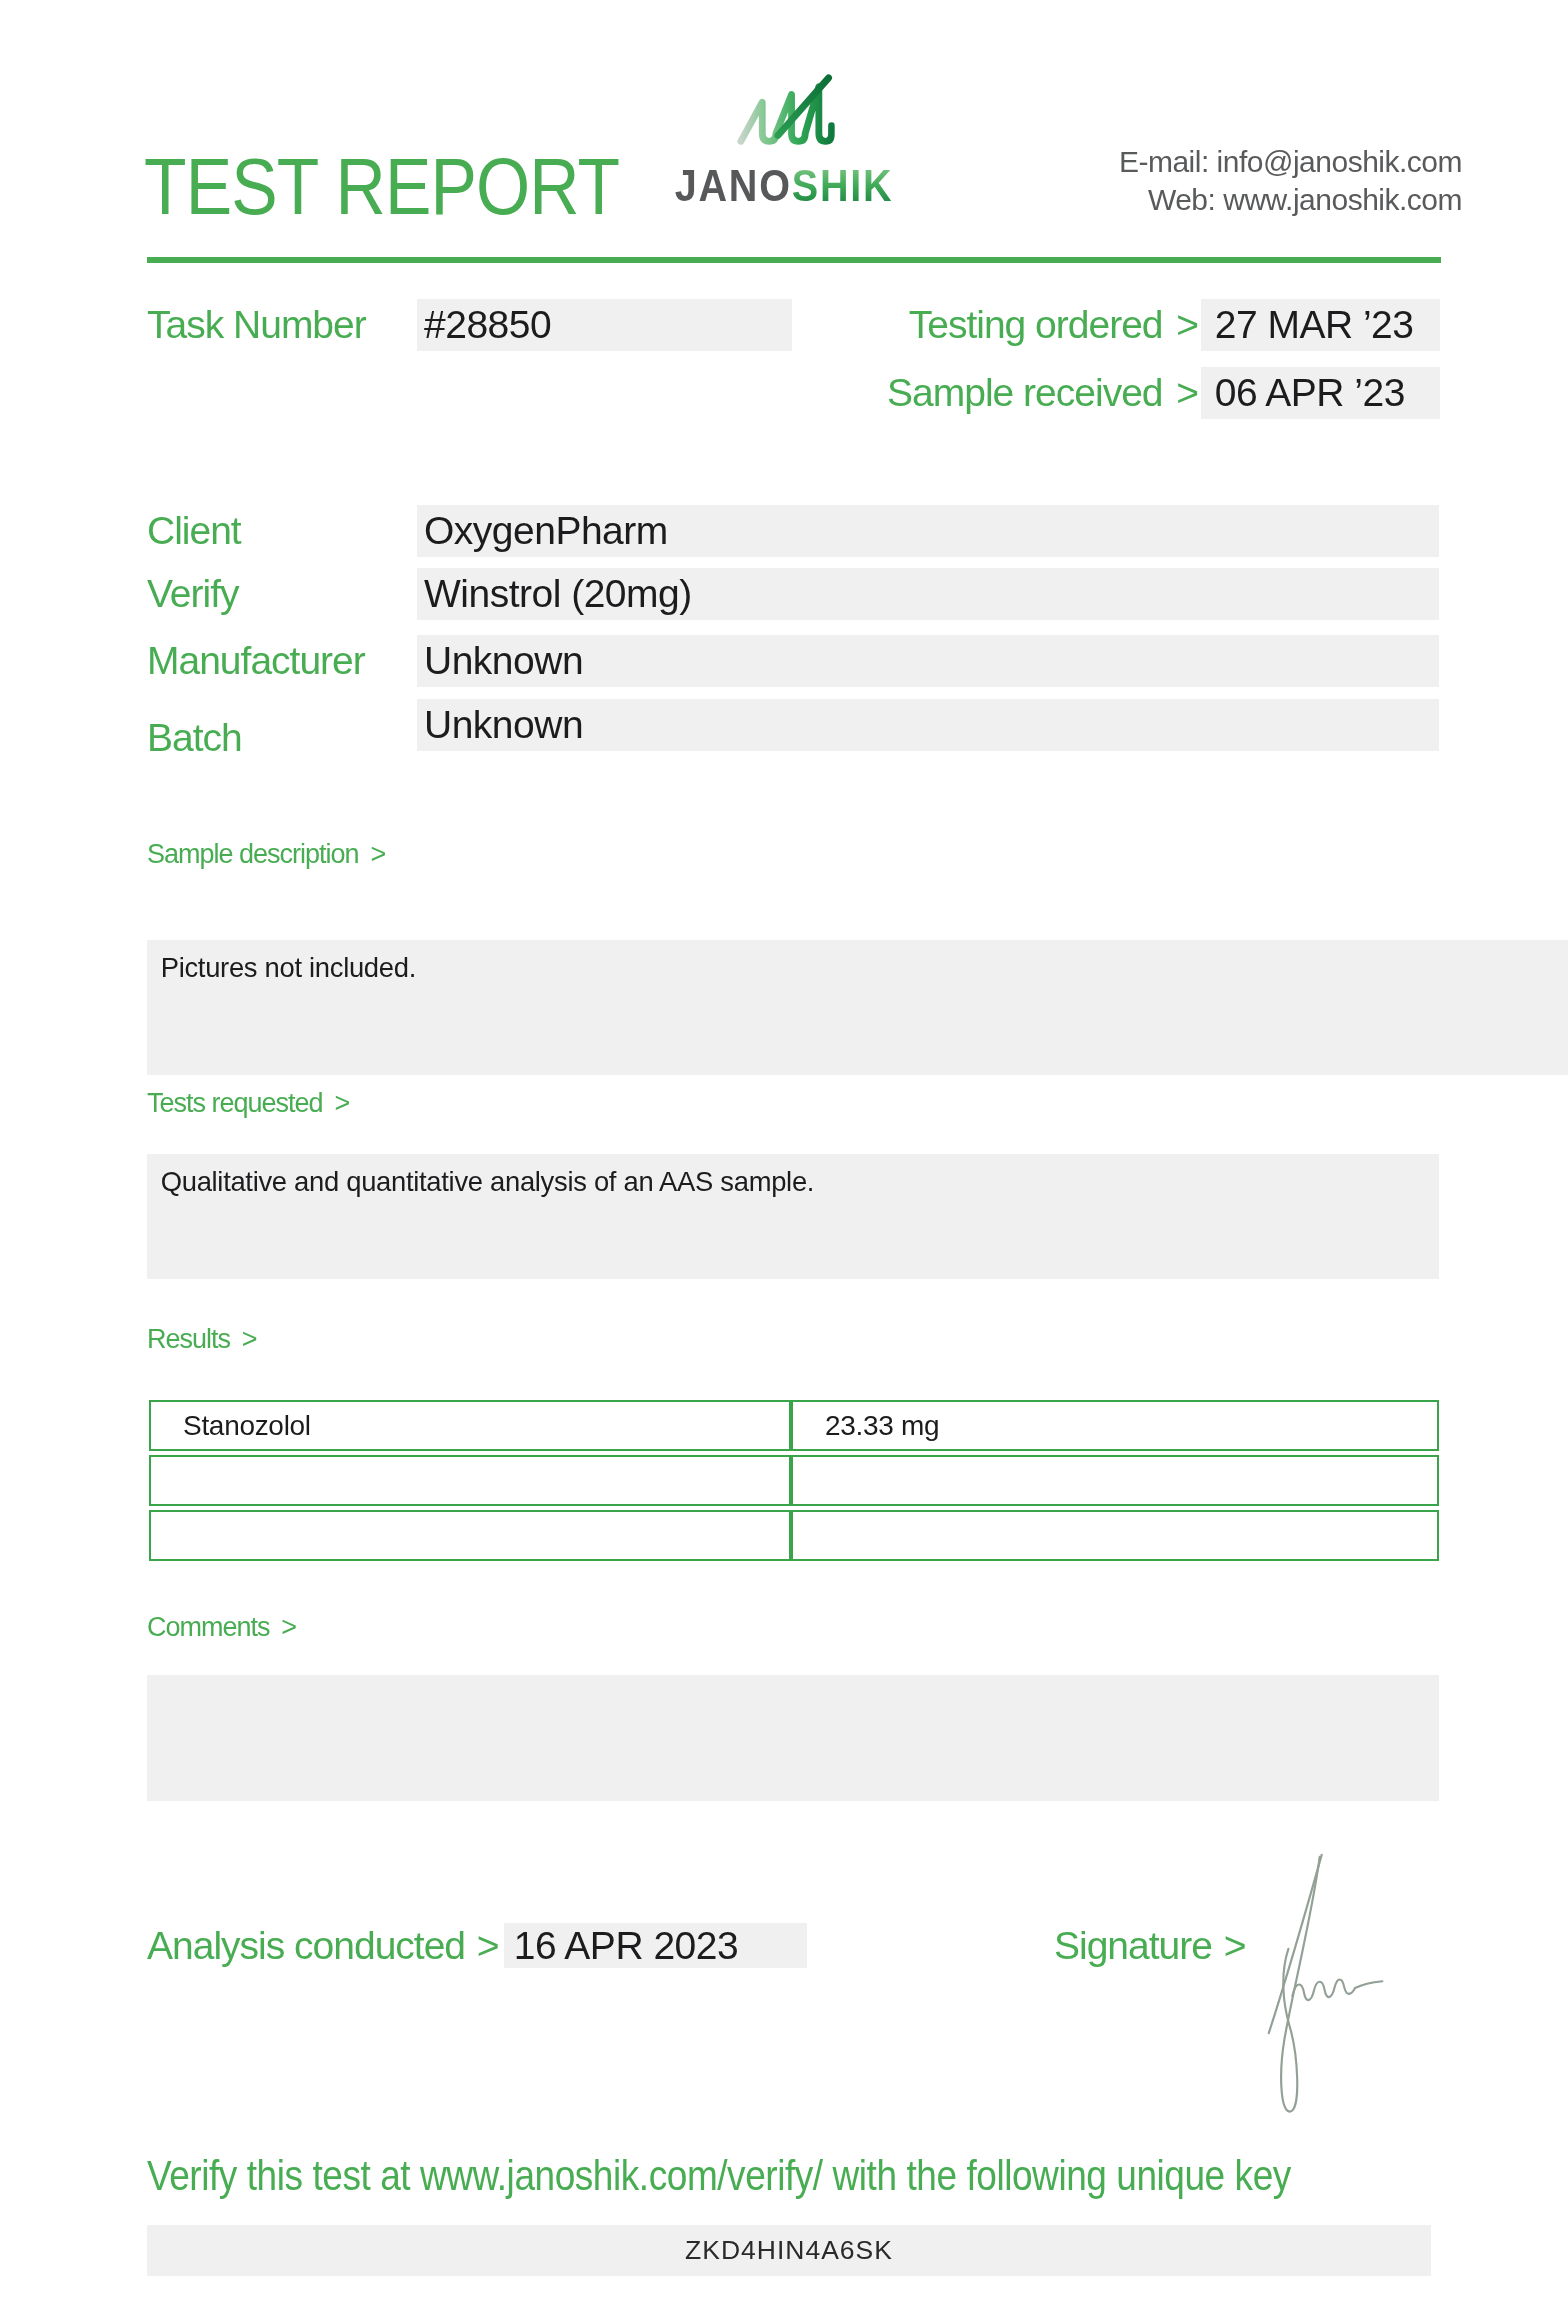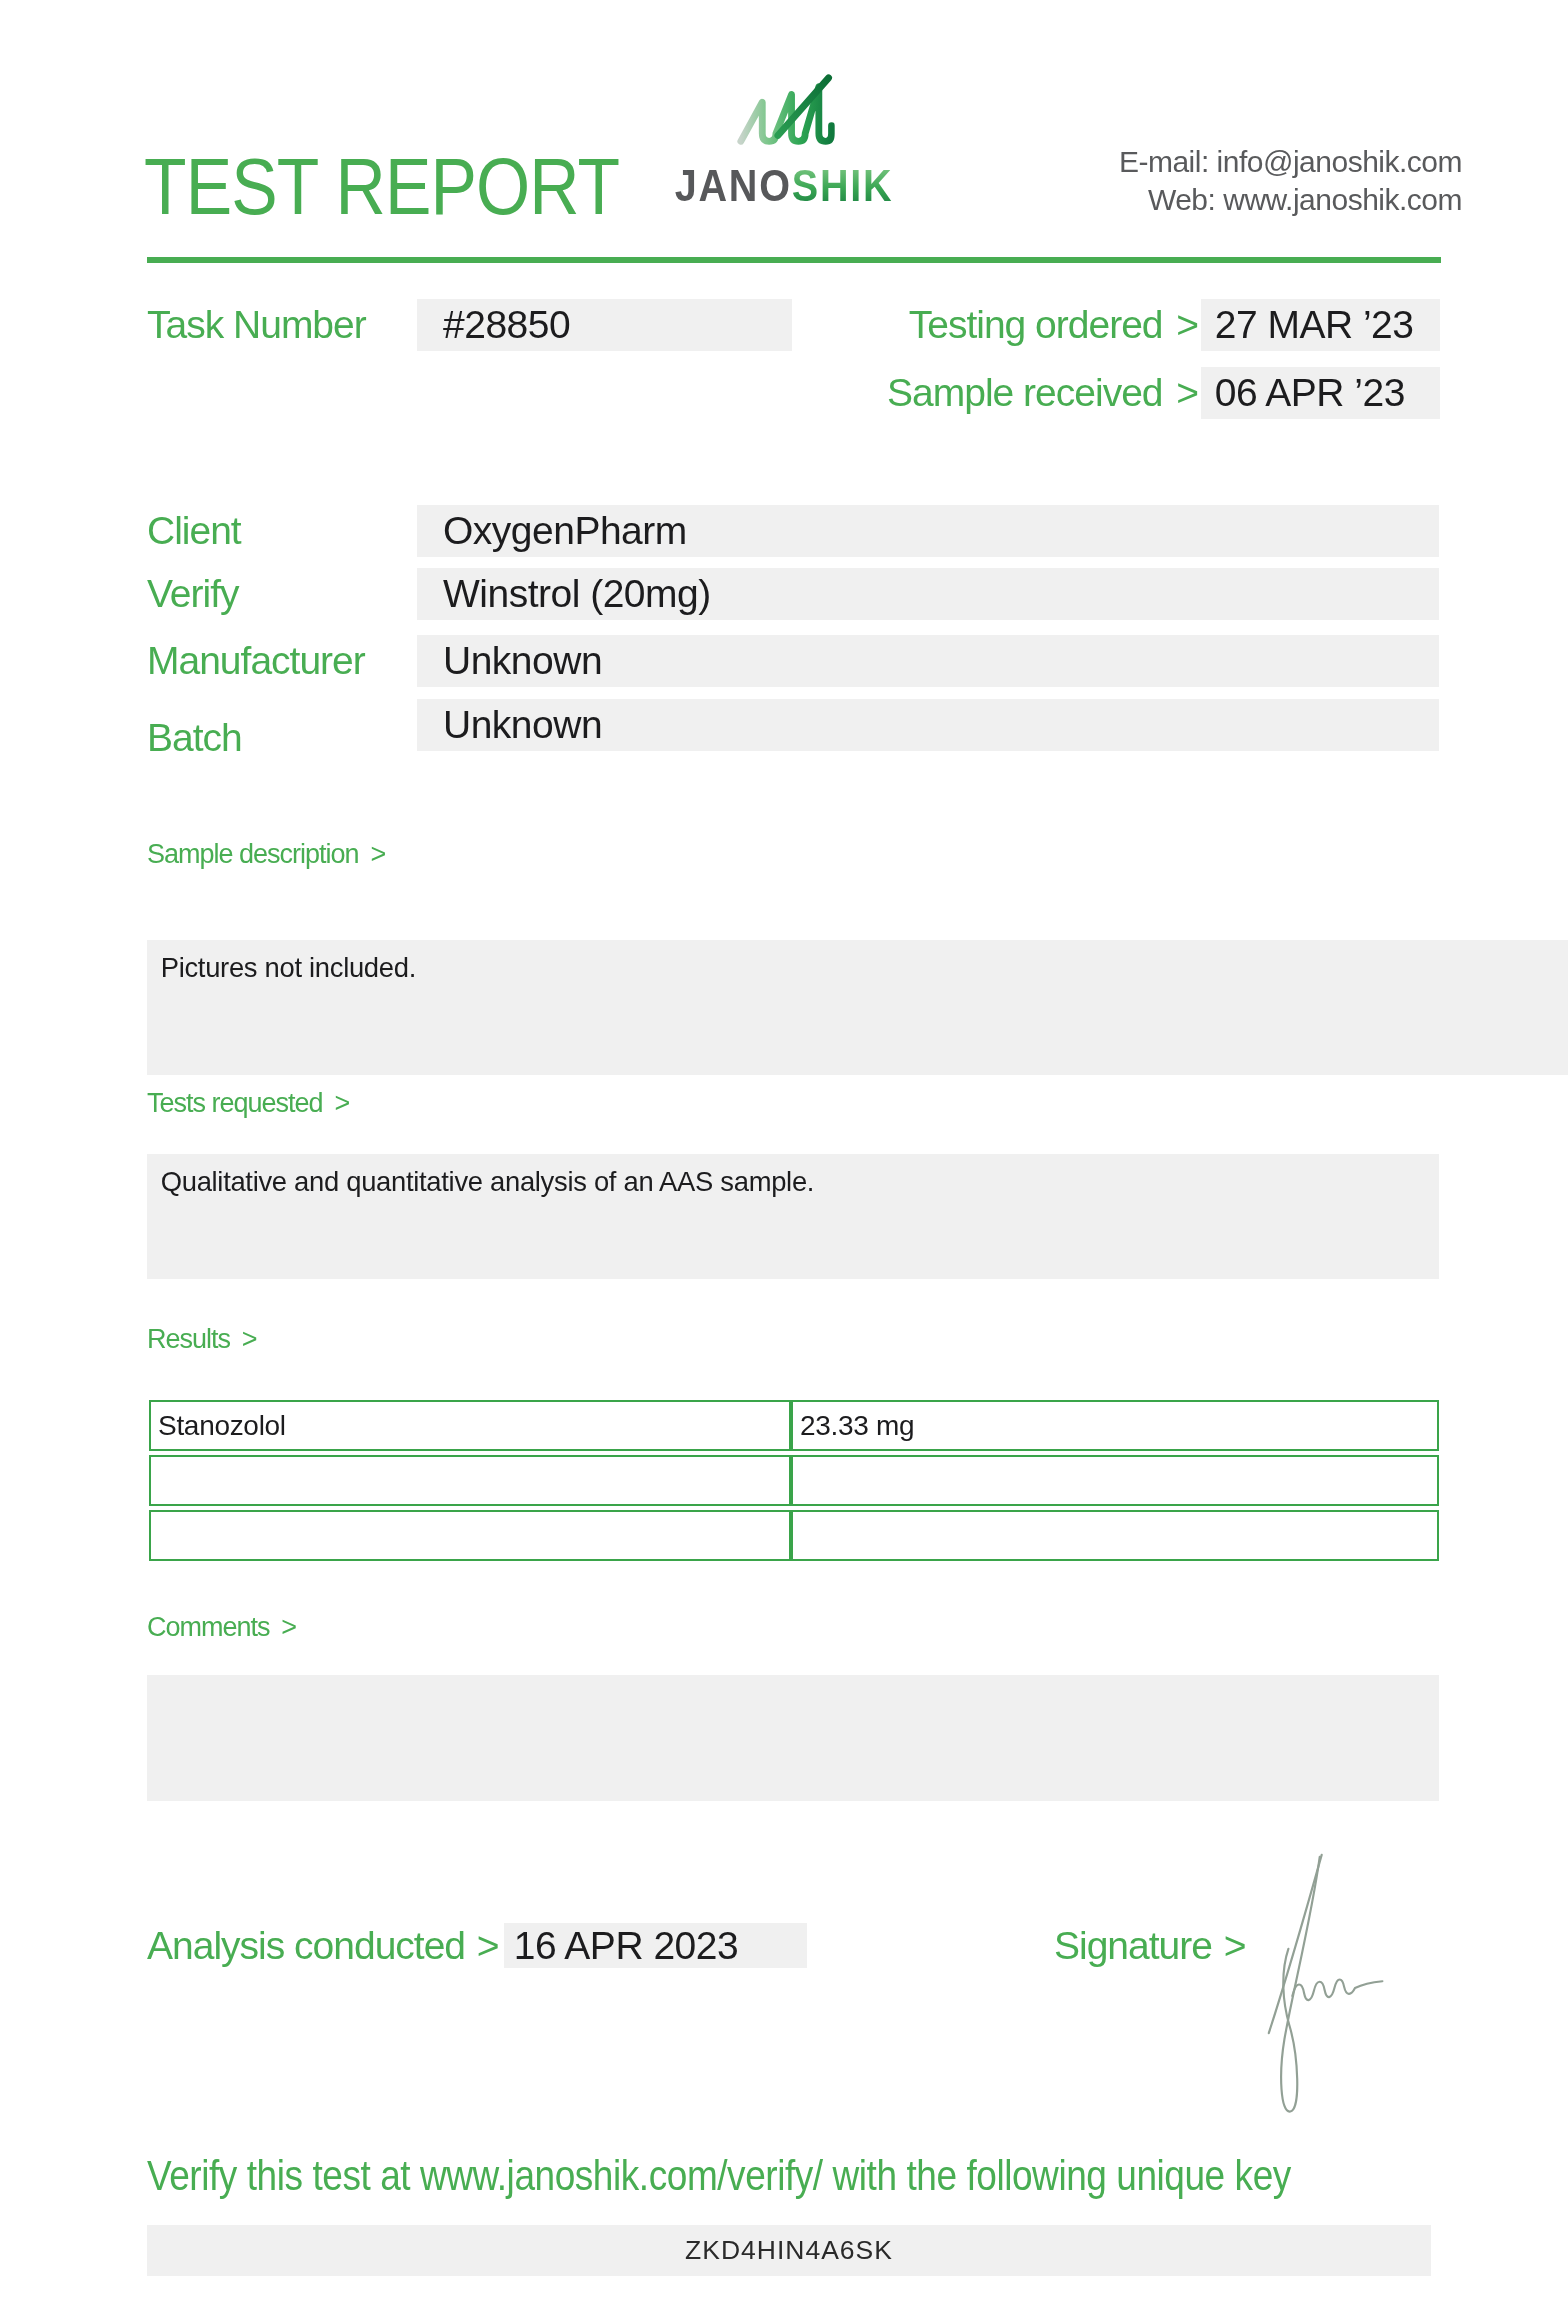--- a/index.html
+++ b/index.html
@@ -47,21 +47,21 @@
   }
   .rule{position:absolute;left:147px;top:257px;width:1294px;height:5.9px;background:var(--accent-green);}
   
   .g-label{
     position:absolute;display:flex;align-items:center;
     font-size:39px;letter-spacing:-1px;color:var(--accent-green);white-space:nowrap;
   }
   .chev{display:inline-block;color:var(--accent-green);}
   .vbox{
     position:absolute;background:var(--box-gray);
-    display:flex;align-items:center;padding-left:26px;
+    display:flex;align-items:center;padding-left:7px;
     font-size:39px;letter-spacing:-0.5px;color:var(--text-dark);white-space:nowrap;
   }
   .tbox{
     position:absolute;background:var(--box-gray);
     padding:11.8px 13.7px;font-size:27.4px;letter-spacing:-0.3px;color:var(--text-dark);
   }
   .heading{
     position:absolute;left:147px;display:flex;gap:11.8px;align-items:baseline;
     font-size:27px;letter-spacing:-1px;color:var(--accent-green);line-height:1;white-space:nowrap;
   }
@@ -80,21 +80,21 @@
   
   .h-sample{top:841px;} .h-tests{top:1090px;} .h-results{top:1326px;} .h-comments{top:1614px;}
   .box-sample{left:147px;top:940px;width:1440px;height:135px;}
   .box-tests{left:147px;top:1154px;width:1292px;height:125px;}
   .box-comments{left:147px;top:1675px;width:1292px;height:126px;}
   
   .results-table{position:absolute;left:149px;top:1400px;width:1290px;}
   .r-row{display:flex;margin-bottom:3.9px;}
   .r-cell{
     border:2px solid var(--table-border);height:51px;background:#ffffff;
-    display:flex;align-items:center;padding:0 7px;
+    display:flex;align-items:center;padding:0 32px;
     font-size:28px;letter-spacing:-0.3px;color:var(--text-dark);
   }
   .r-c1{width:642px;} .r-c2{flex:1;}
   
   .analysis-label{left:147px;top:1923px;height:45px;gap:11.8px;}
   .analysis-box{left:504px;top:1923px;width:303px;height:45px;padding-left:9.8px;}
   .signature-label{left:1054px;top:1923px;height:45px;gap:11.8px;}
   .signature-svg{position:absolute;left:1257px;top:1847px;}
   .verify{
     position:absolute;left:147px;top:2154px;

